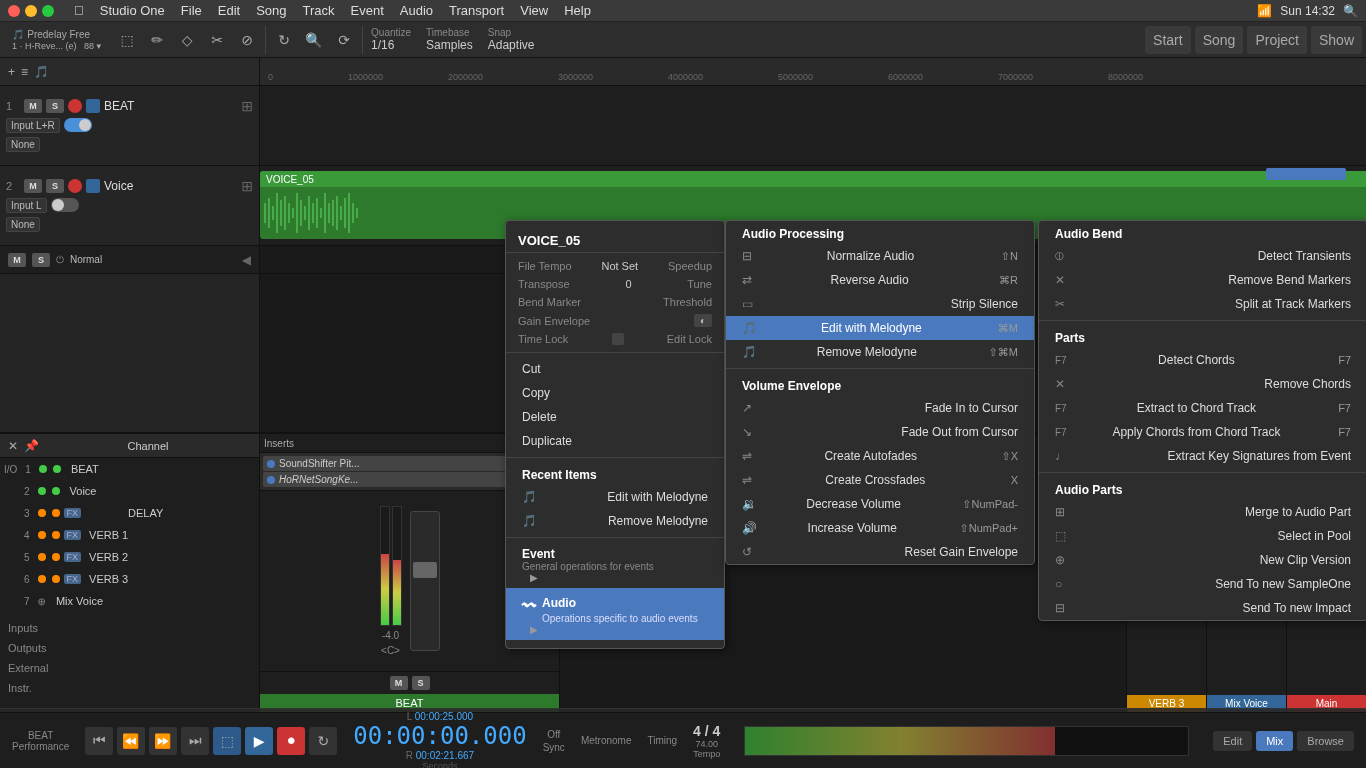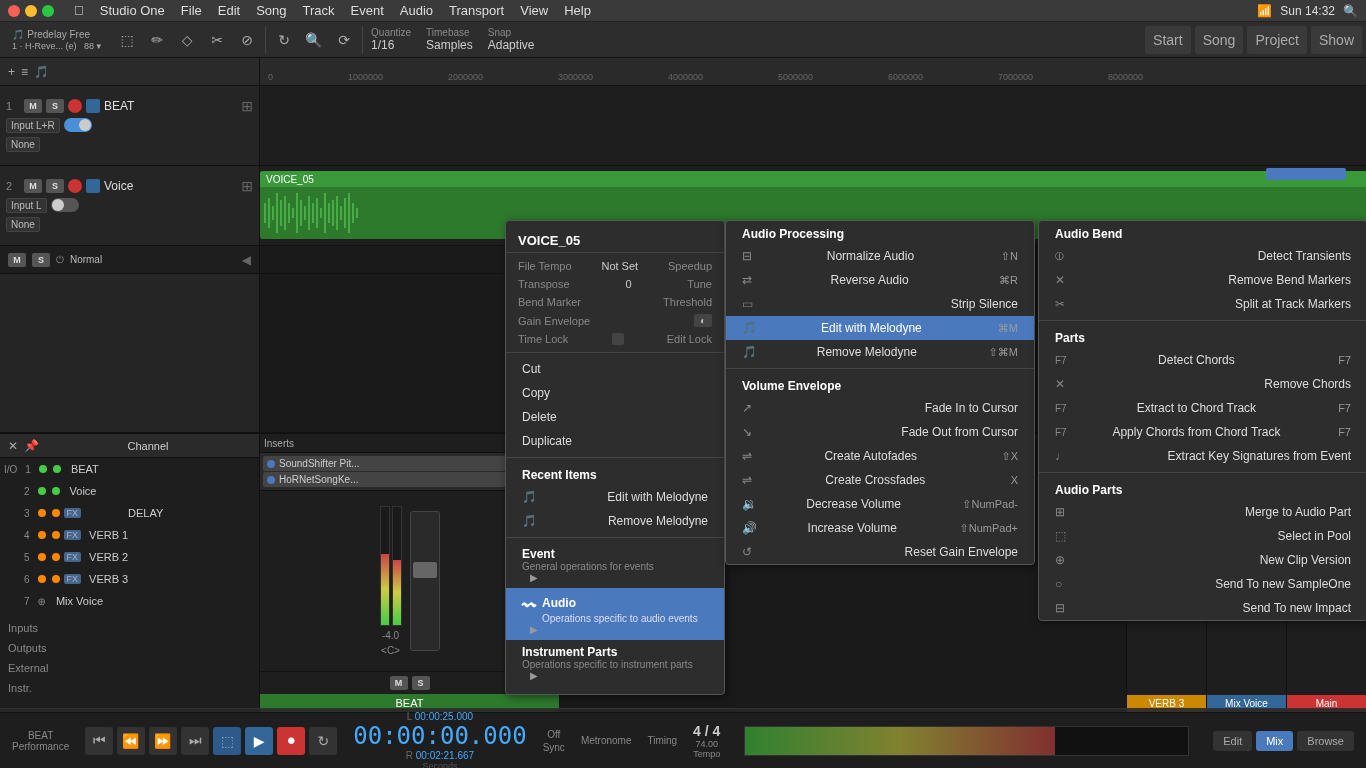--- a/index.html
+++ b/index.html
@@ -387,21 +387,21 @@
             <span style="color:#aaa; font-size:10px;">Inserts</span>
             <span style="color:#4a7abd; font-size:12px; margin-left:auto;">+</span>
             <span style="color:#aaa; font-size:10px;">▲</span>
           </div>
 
           <div style="background:#2a2a2a; padding:2px; border-bottom:1px solid #111;">
             <div style="display:flex; align-items:center; gap:4px; padding:2px 4px; background:#444; border-radius:2px; margin:1px;">
               <div style="width:8px; height:8px; border-radius:50%; background:#4a7abd;"></div>
               <span style="color:#ccc; font-size:10px;">SoundShifter Pit...</span>
             </div>
-            <div style="display:flex; align-items:center; gap:4px; padding:2px 4px; background:#444; border-radius:2px; margin:1px;">
+            <div style="display:flex; align-items:center; gap:4px; padding:2px 4px; background:#444; border-radius:2px; margin:1px;font-style:italic;">
               <div style="width:8px; height:8px; border-radius:50%; background:#4a7abd;"></div>
               <span style="color:#ccc; font-size:10px;">HoRNetSongKe...</span>
             </div>
           </div>
 
           <div style="flex:1; display:flex; align-items:center; justify-content:center; gap:8px; padding:8px;">
             <div style="display:flex; flex-direction:column; align-items:center; gap:4px;">
 
               <div style="display:flex; gap:2px; height:120px; align-items:flex-end;">
                 <div style="width:10px; background:#1a1a1a; height:120px; position:relative; border:1px solid #333;">
@@ -570,24 +570,20 @@
     </div>
 
     <div class="context-menu-item has-submenu highlighted" style="display:flex; flex-direction:column; align-items:flex-start;">
       <span style="display:flex; align-items:center; gap:6px; font-weight:bold; color:#fff;">
         <span style="font-size:14px;">〰</span>
         <span>Audio</span>
       </span>
       <span style="font-size:10px; color:#ddf; margin-left:20px;">Operations specific to audio events</span>
     </div>
 
-    <div class="context-menu-item has-submenu" style="display:flex; flex-direction:column; align-items:flex-start;">
-      <span style="font-weight:bold; color:#fff;">Instrument Parts</span>
-      <span style="font-size:10px; color:#888;">Operations specific to instrument parts</span>
-    </div>
   </div>
 
   <div class="context-menu" style="left:725px; top:220px; z-index:201; width:310px;">
     <div class="context-menu-item section-header">Audio Processing</div>
     <div class="context-menu-item">
       <span style="margin-right:8px; color:#888;">⊟</span>
       <span>Normalize Audio</span>
       <span class="context-menu-shortcut">⇧N</span>
     </div>
     <div class="context-menu-item">

